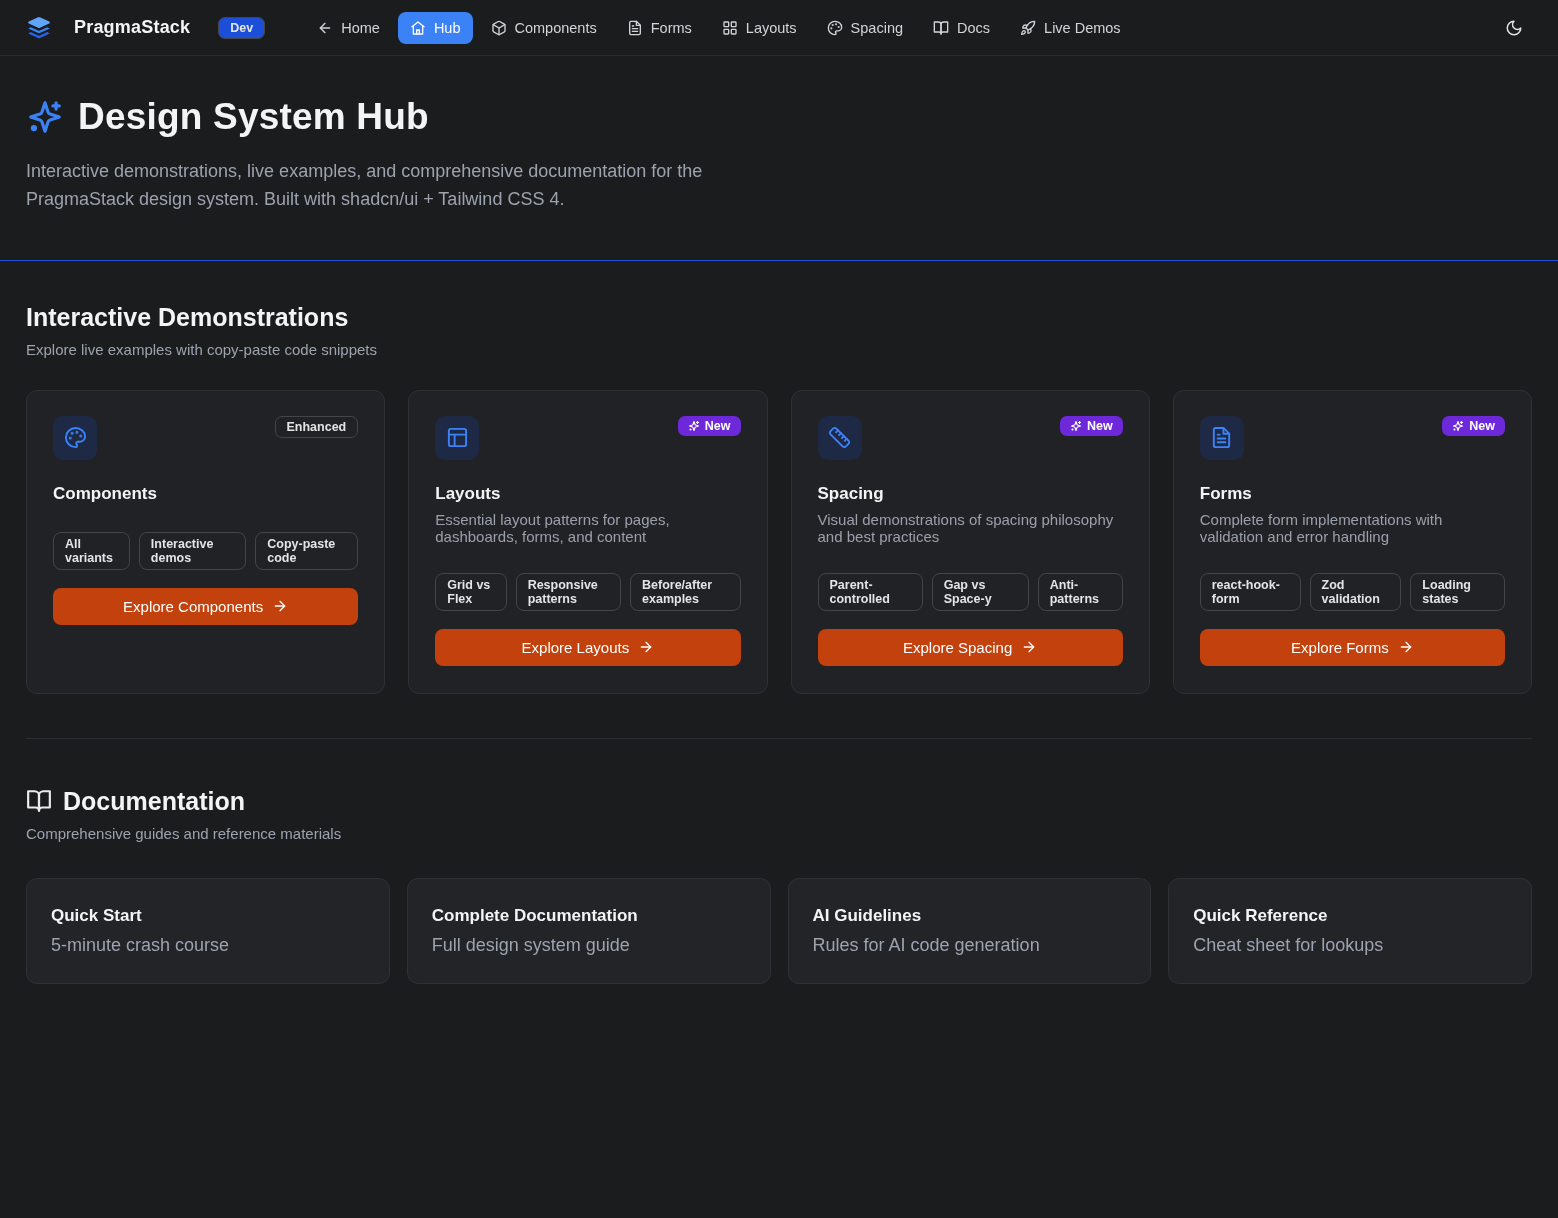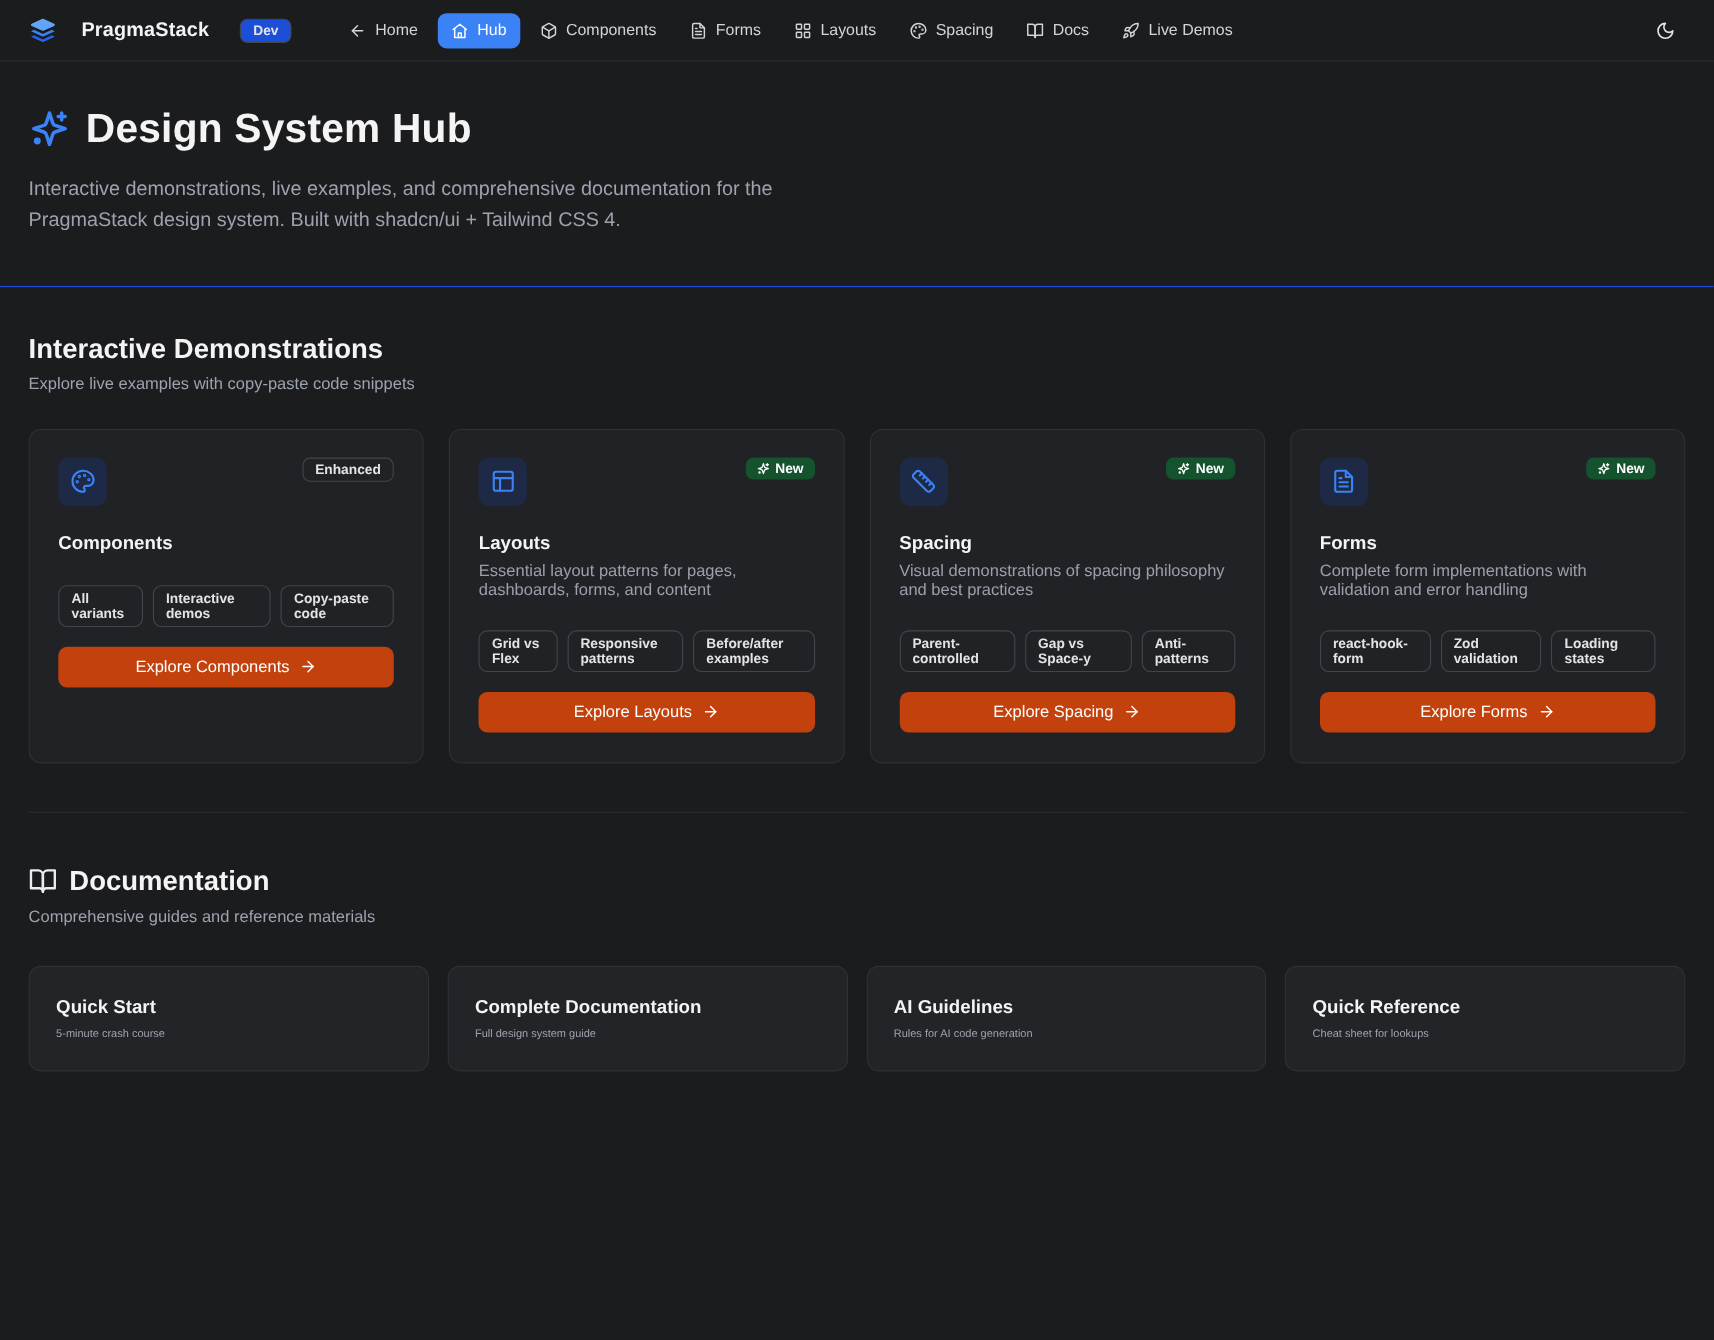--- a/index.html
+++ b/index.html
@@ -31,38 +31,38 @@
   .section-head { font-size:25px; font-weight:700; color:#f4f4f5; }
   .section-sub { margin-top:9px; font-size:15px; color:#9ca3af; }
   .demos { padding-top:42px; }
 
   .card-grid { display:grid; grid-template-columns:1fr 1fr 1fr 1fr; gap:23px; margin-top:32px; }
   .card { background:#212226; border:1px solid #303136; border-radius:11px; padding:25px 26px 27px; }
   .card-top { display:flex; align-items:flex-start; justify-content:space-between; }
   .icon-tile { width:44px; height:44px; border-radius:10px; background:#1e2a45; display:flex; align-items:center; justify-content:center; color:#3b82f6; }
   .icon-tile svg { width:23px; height:23px; }
   .badge-outline { border:1px solid #44454a; border-radius:7px; padding:3px 11px; font-size:12.5px; font-weight:700; color:#e4e4e7; background:transparent; }
-  .badge-solid { display:flex; align-items:center; gap:5px; background:#14532d; color:#fff; border-radius:7px; padding:3px 10px; font-size:12.5px; font-weight:700; }
+  .badge-solid { display:flex; align-items:center; gap:5px; background:#6d28d9; color:#fff; border-radius:7px; padding:3px 10px; font-size:12.5px; font-weight:700; }
   .badge-solid svg { width:12px; height:12px; }
   .card-title { margin-top:24px; font-size:17px; font-weight:700; color:#f4f4f5; }
   .card-desc { margin-top:7px; font-size:15px; color:#9aa0ab; }
   .tag-row { display:flex; gap:9px; margin-top:28px; }
   .tag { border:1px solid #44454a; border-radius:8px; padding:4px 11px; font-size:12.5px; font-weight:700; color:#e4e4e7; }
   .cta-btn { margin-top:18px; width:100%; height:37px; background:#c2410c; border:none; border-radius:8px; color:#fff; font-size:15px; font-weight:500; font-family:inherit; display:flex; align-items:center; justify-content:center; gap:9px; cursor:pointer; }
   .cta-btn svg { width:16px; height:16px; }
 
   .divider { border:none; border-top:1px solid #2c2d30; margin-top:44px; }
 
   .docs-section { padding-top:48px; }
   .docs-head-row { display:flex; align-items:center; gap:11px; }
   .docs-head-row svg { width:26px; height:26px; color:#ececee; }
   .doc-grid { display:grid; grid-template-columns:repeat(4,1fr); gap:17px; margin-top:36px; }
   .doc-card { background:#232428; border:1px solid #303136; border-radius:11px; padding:27px 24px; cursor:pointer; }
   .doc-title { font-size:17px; font-weight:700; color:#f4f4f5; }
-  .doc-desc { margin-top:9px; font-size:10px; color:#9ca3af; }
+  .doc-desc { margin-top:9px; font-size:18px; color:#9ca3af; }
 </style>
 </head>
 <body>
 
 <svg width="0" height="0" style="position:absolute">
   <defs>
     <g id="i-arrow-left">
         <path d="M19 12H5"></path>
         <path d="m12 19-7-7 7-7"></path>
       </g>

